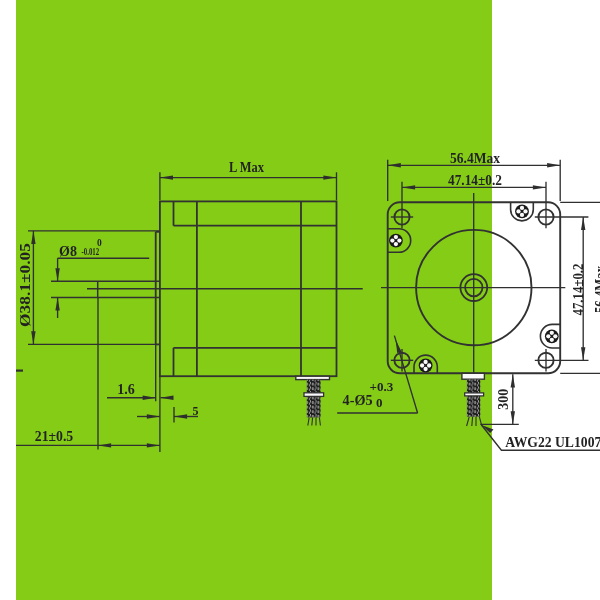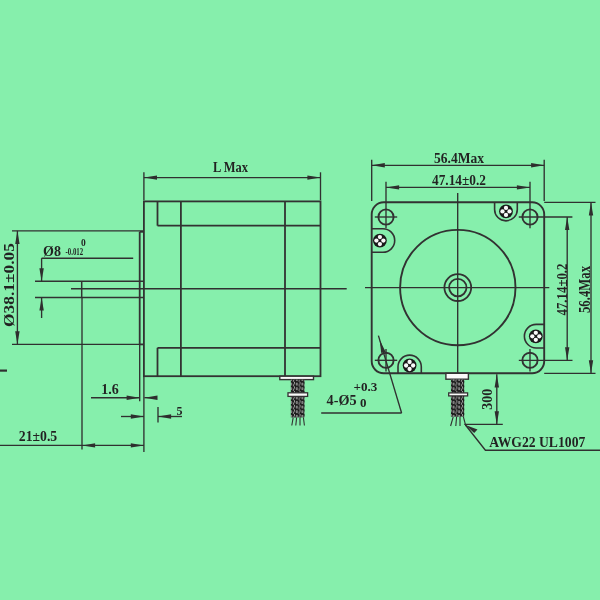--- a/index.html
+++ b/index.html
@@ -1,16 +1,16 @@
 <!DOCTYPE html>
 <html><head>
 <meta charset="utf-8">
 <style>
   html,body{margin:0;padding:0;background:#ffffff;}
-  #page{width:600px;height:600px;position:relative;background:#86efac;}
+  #page{width:476px;height:600px;position:relative;background:#84cc16;margin-left:16px;}
   svg{position:absolute;top:0;left:0;filter:blur(0.33px) contrast(0.95);}
   text{font-family:"Liberation Serif", serif;font-weight:bold;fill:#1d1d1d;}
 </style>
 </head>
 <body>
 <div id="page">
 <svg width="600" height="600" viewBox="0 0 600 600">
 <defs>
   <pattern id="braid" width="5.6" height="4.6" patternUnits="userSpaceOnUse">
     <rect width="5.6" height="4.6" fill="#141414"></rect>

